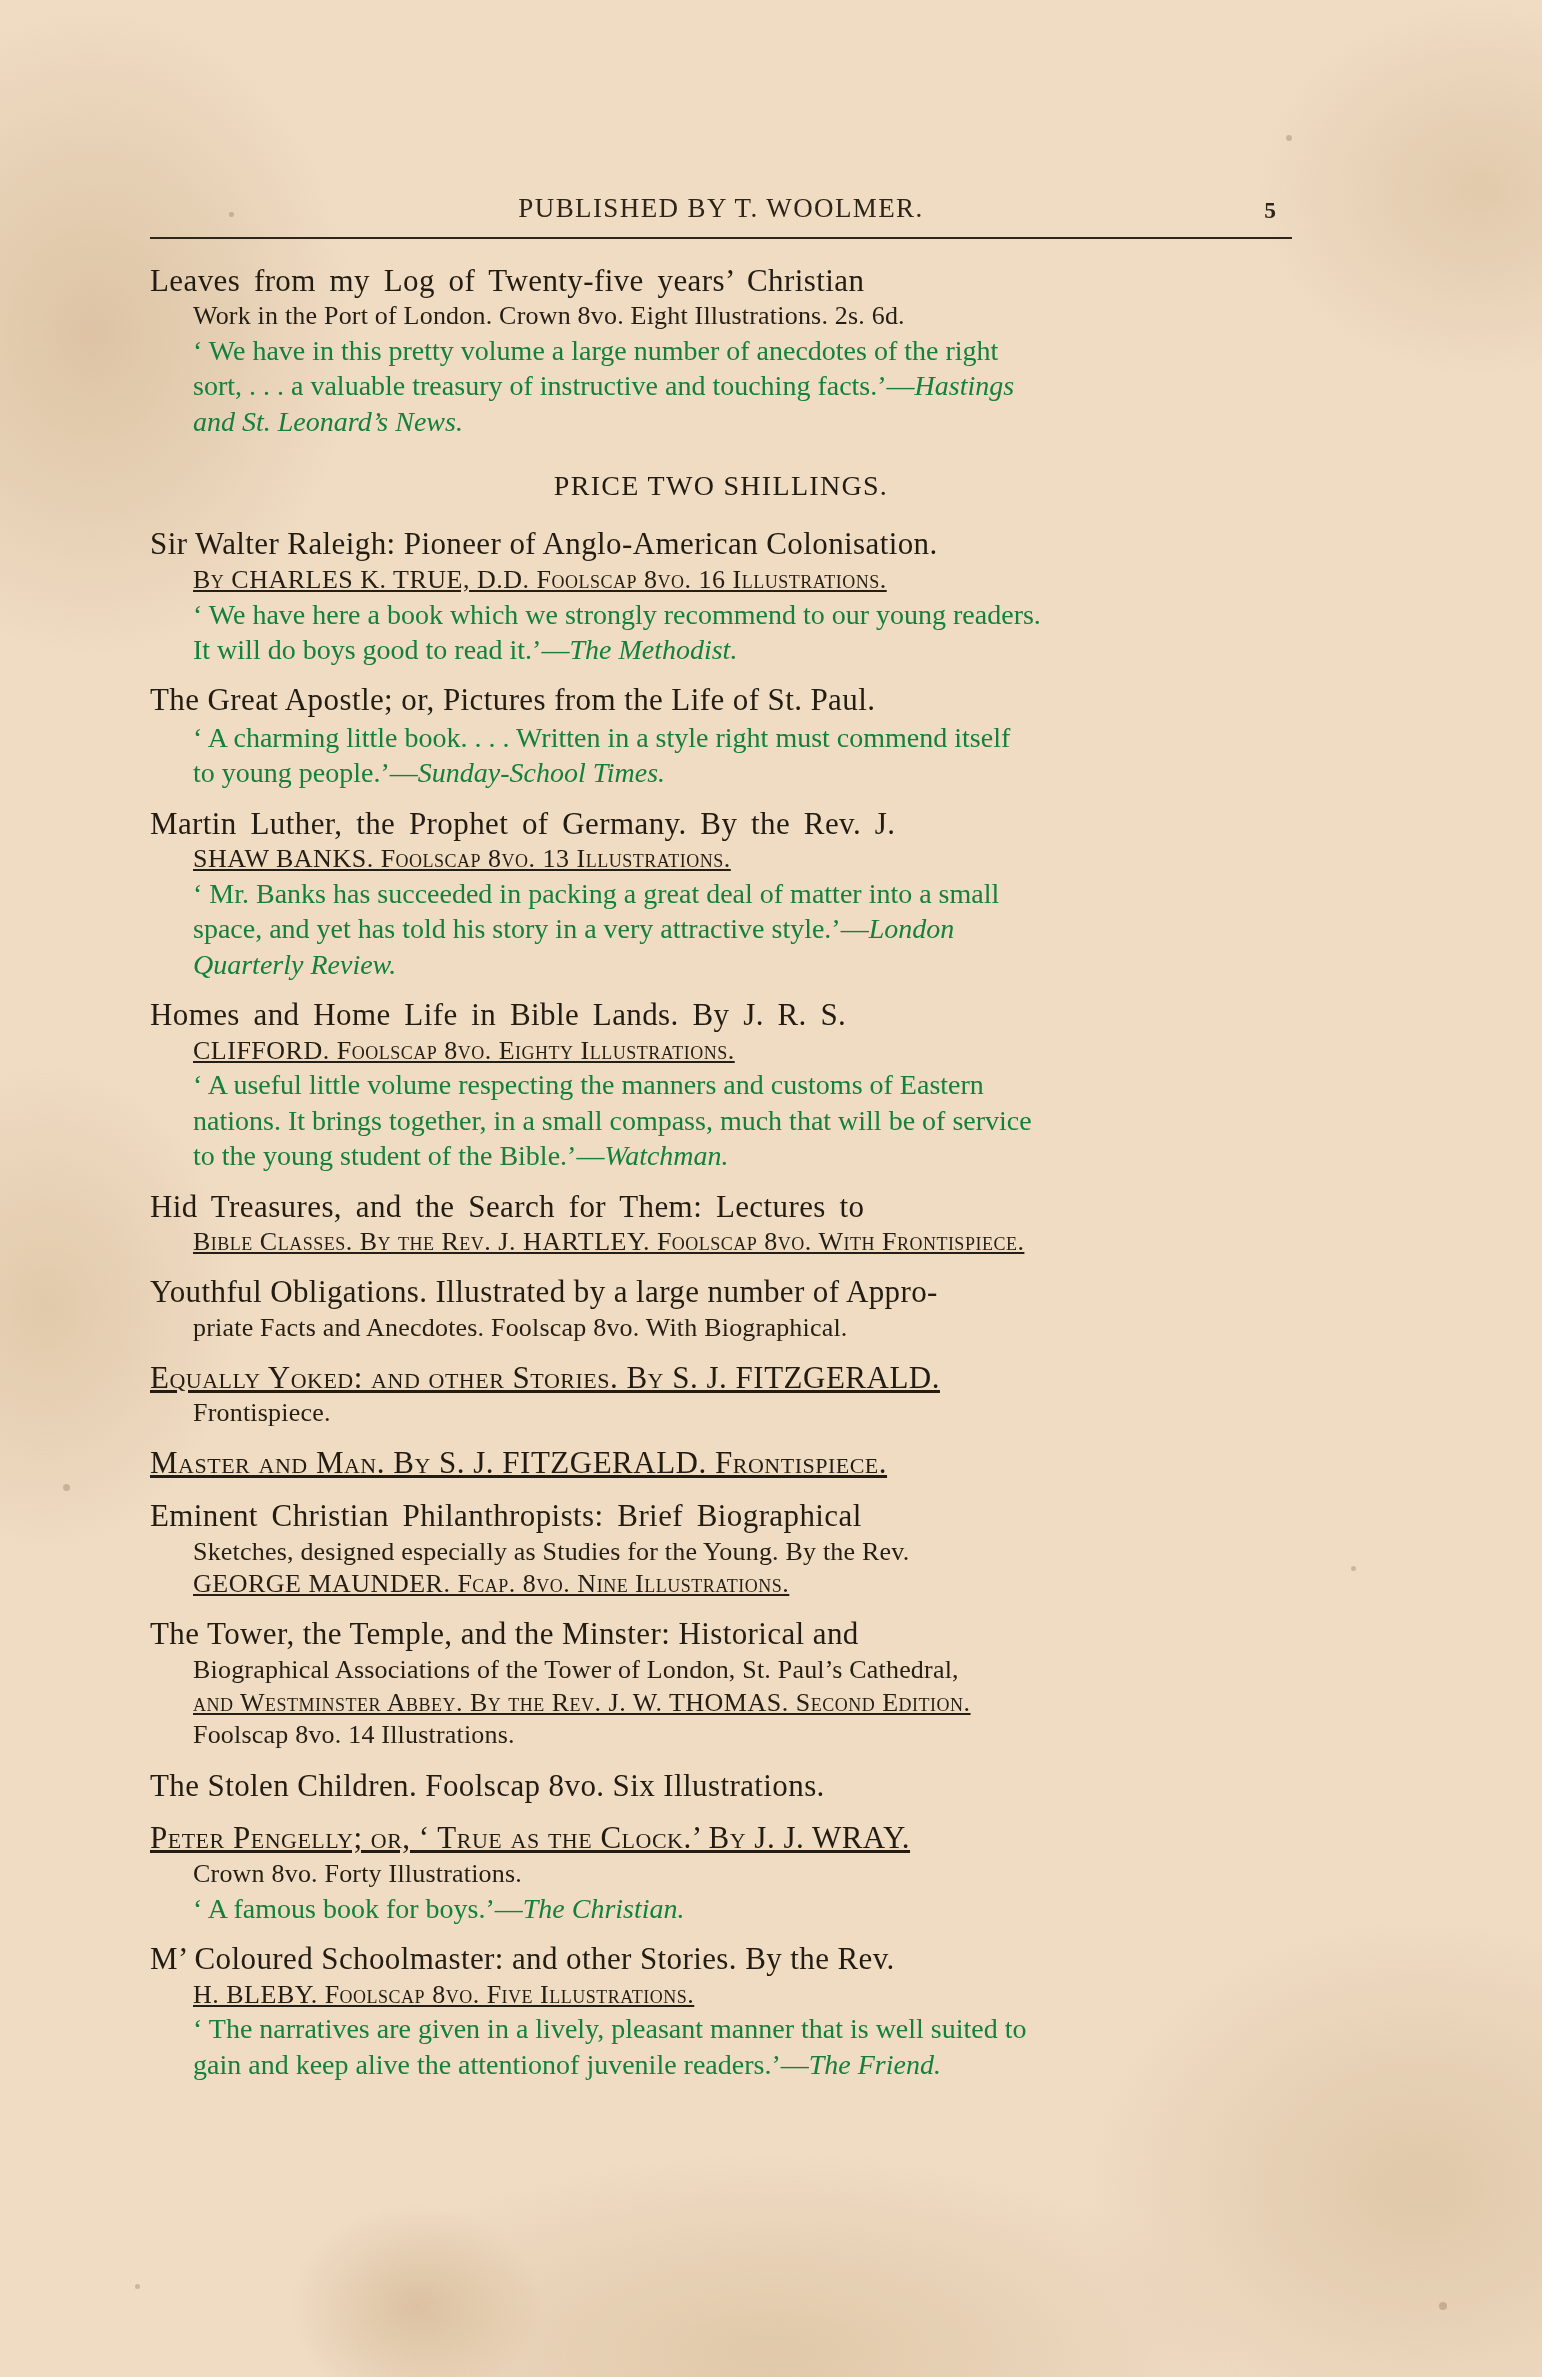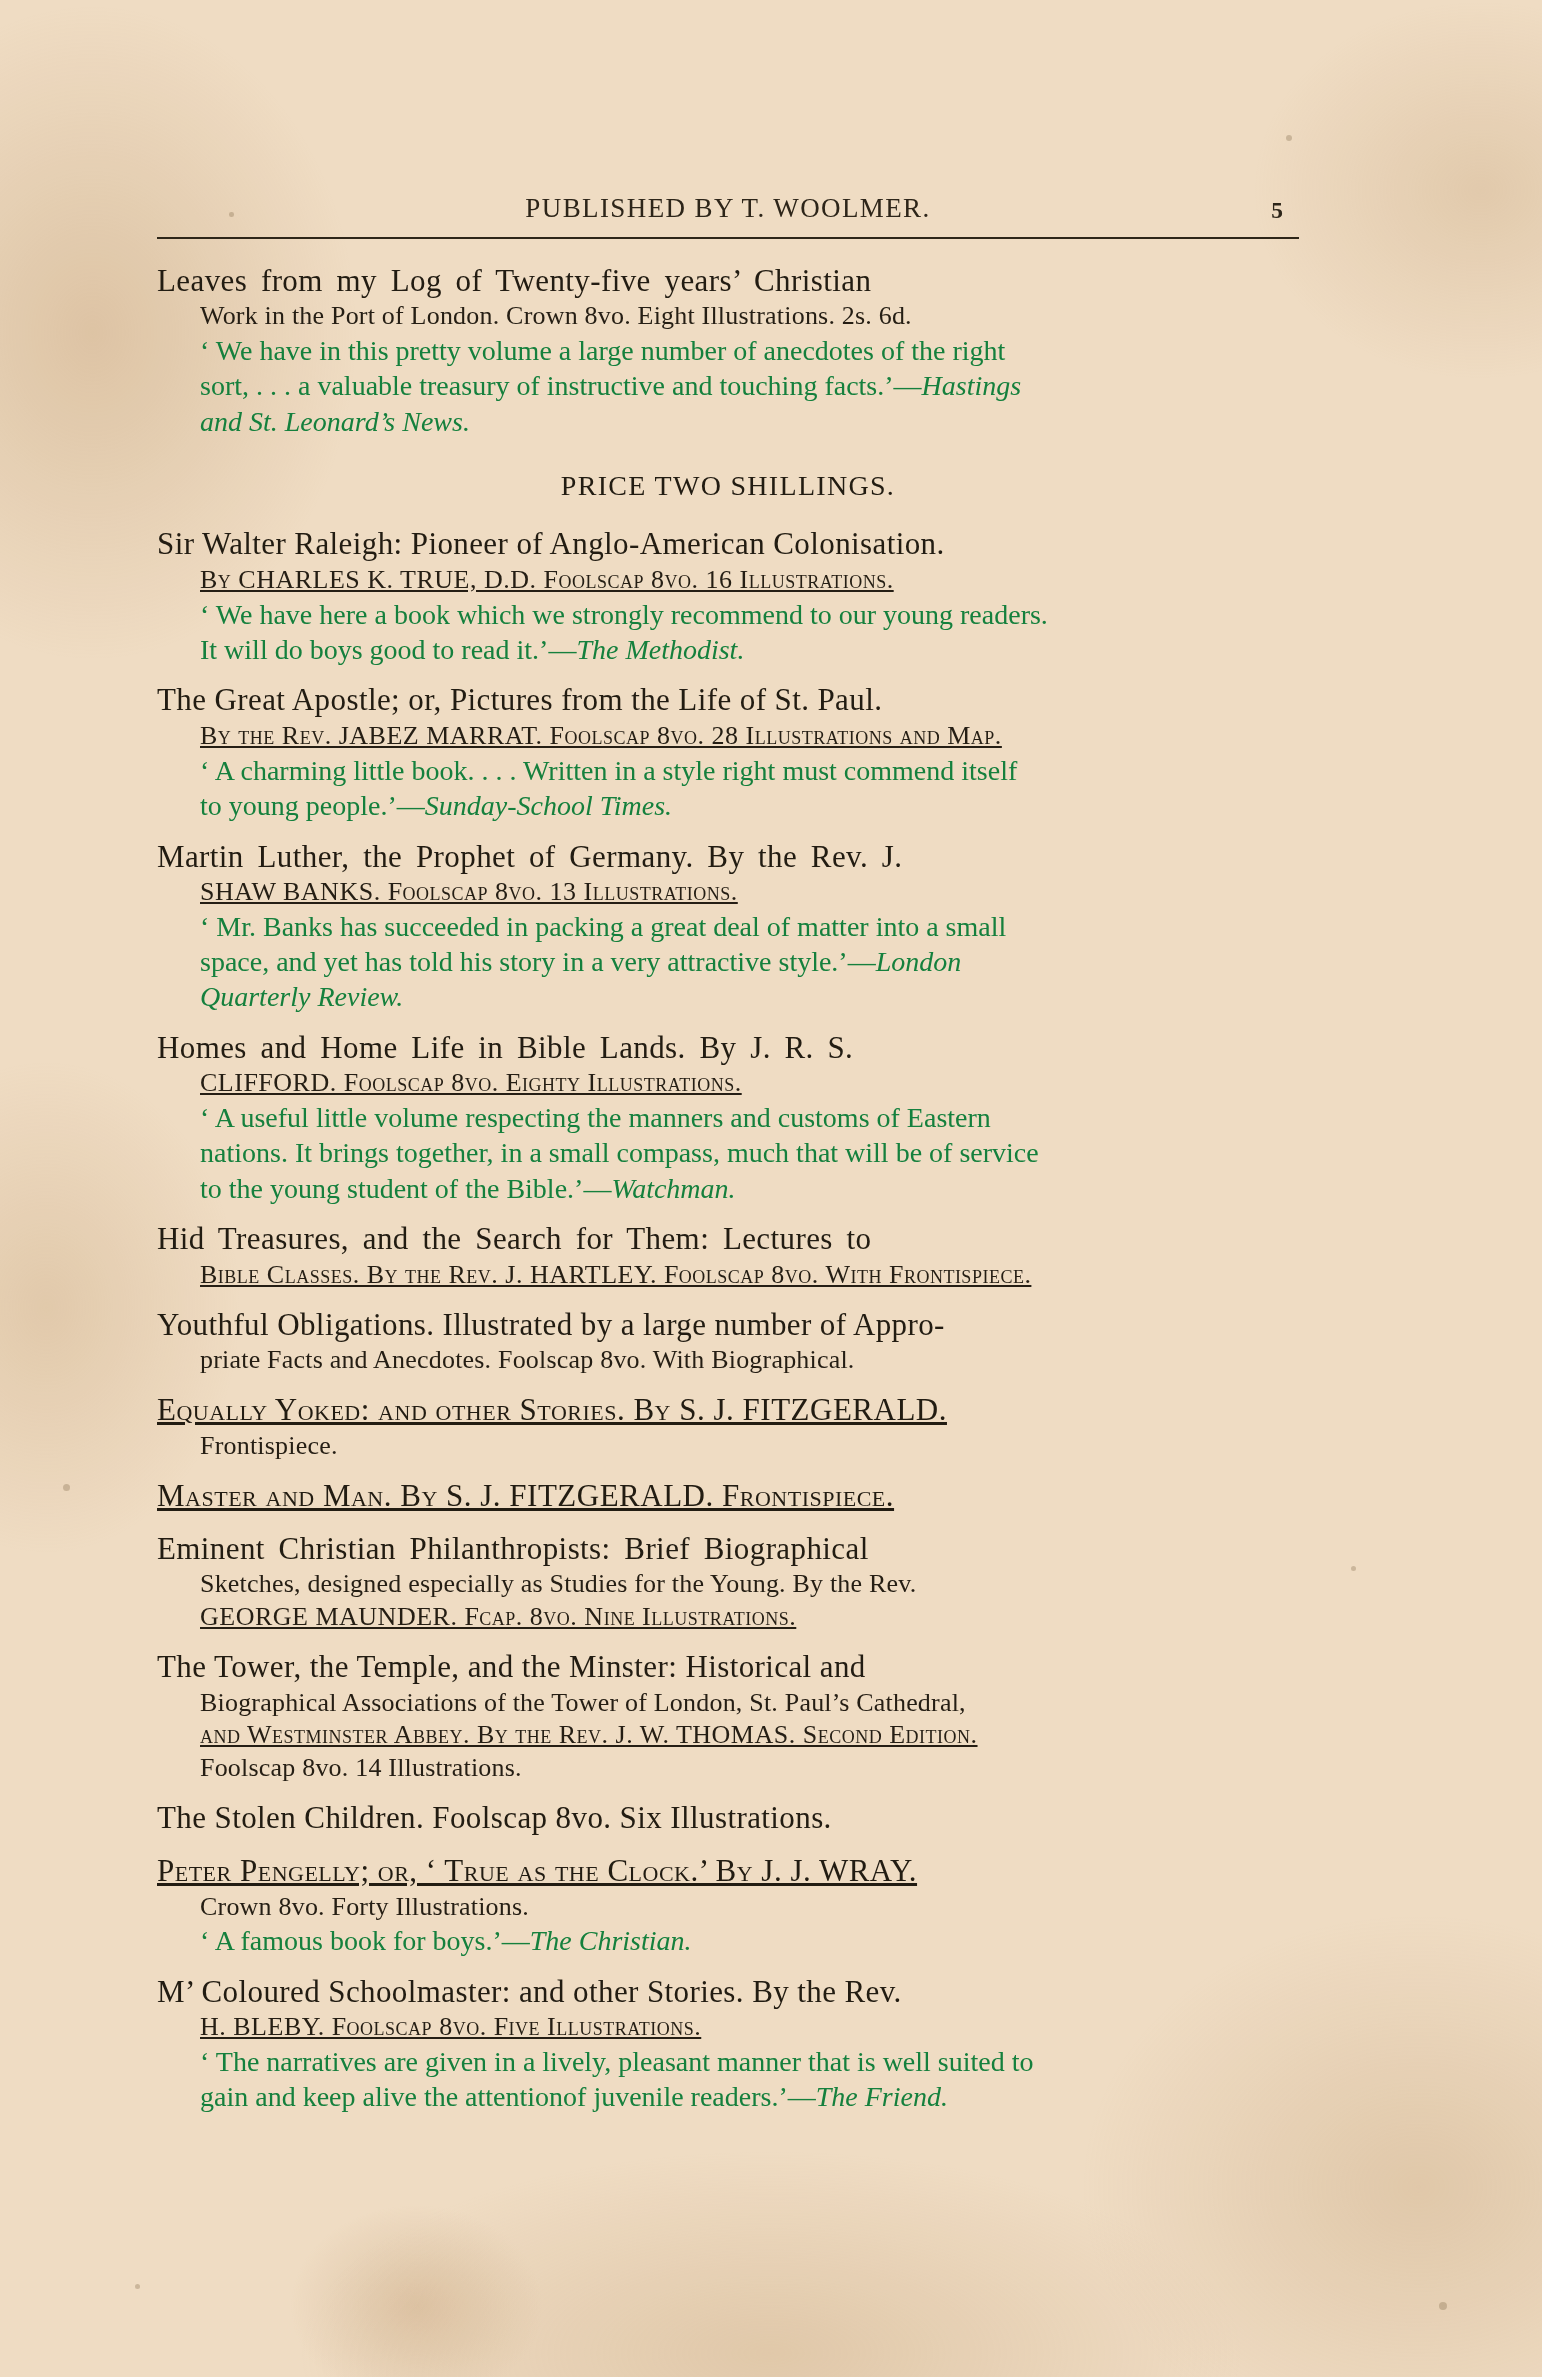--- a/index.html
+++ b/index.html
@@ -30,21 +30,21 @@
     mix-blend-mode: multiply;
   }
   .speck {
     position: absolute;
     border-radius: 50%;
     background: rgba(120,96,64,0.30);
     pointer-events: none;
   }
   .page {
     position: absolute;
-    left: 157px;
+    left: 150px;
     top: 193px;
     width: 1142px;
   }
   
   .runhead {
     display: flex;
     align-items: baseline;
     justify-content: center;
     position: relative;
     letter-spacing: 1.4px;
@@ -147,21 +147,20 @@
     <div class="title-line">Sir Walter Raleigh: Pioneer of Anglo-American Colonisation.</div>
     <div class="ind1 noj sc-wrap"><span class="sc">By CHARLES K. TRUE, D.D.   Foolscap 8vo.   16 Illustrations.</span></div>
     <div class="quote">
       <div>‘ We have here a book which we strongly recommend to our young readers.</div>
       <div>It will do boys good to read it.’—<span class="it">The Methodist.</span></div>
     </div>
   </div>
 
   <div class="entry">
     <div class="title-line">The Great Apostle; or, Pictures from the Life of St. Paul.</div>
-    <div class="ind1 noj"><span class="sc">By the Rev. JABEZ MARRAT.   Foolscap 8vo.   28 Illustrations and Map.</span></div>
     <div class="quote">
       <div>‘ A charming little book. . . . Written in a style right must commend itself</div>
       <div>to young people.’—<span class="it">Sunday-School Times.</span></div>
     </div>
   </div>
 
   <div class="entry">
     <div class="title-line spread">Martin Luther, the Prophet of Germany.   By the Rev. J.</div>
     <div class="ind1 noj"><span class="sc">SHAW BANKS.   Foolscap 8vo.   13 Illustrations.</span></div>
     <div class="quote">

